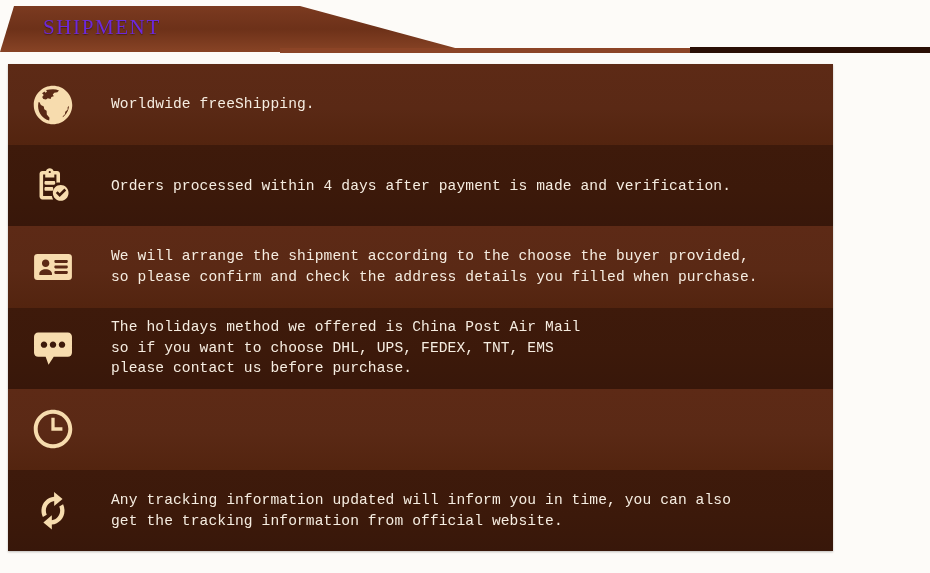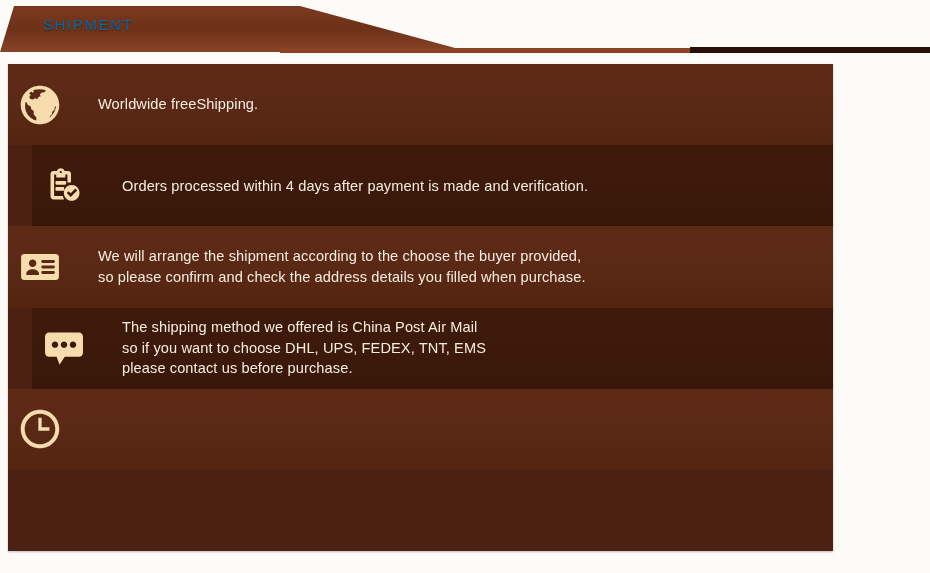--- a/index.html
+++ b/index.html
@@ -28,24 +28,24 @@
     width: 470px;
     height: 48px;
     background: linear-gradient(180deg, #7b3a20 0%, #6d3119 48%, #8a4526 100%);
     -webkit-clip-path: polygon(3.2% 0%, 100% 0%, 100% 100%, 0% 100%);
     clip-path: polygon(14px 0px, 300px 0px, 470px 46px, 0px 46px);
   }
   #header-title {
     position: absolute;
     left: 43px;
     top: 17px;
-    font-family: Liberation Sans, sans-serif;
-    font-size: 15px;
+    font-family: Liberation Serif, serif;
+    font-size: 21px;
     letter-spacing: 1.6px;
-    color: #0369a1;
+    color: #6d28d9;
     text-shadow: 0 1px 1px rgba(0,0,0,0.35);
     white-space: nowrap;
     line-height: 1;
   }
 
   
   #header-rule-light {
     position: absolute;
     left: 280px;
     top: 48px;
@@ -73,28 +73,28 @@
     box-shadow: 0 1px 2px rgba(0,0,0,0.25);
     overflow: hidden;
   }
 
   .row {
     position: relative;
     display: flex;
     align-items: center;
     height: 81.2px;
     box-sizing: border-box;
-    padding-left: 1px;
+    padding-left: 14px;
+    font-family: Liberation Mono, monospace;
   }
   .row.light {
     background: linear-gradient(180deg, #5d2a16 0%, #5a2915 55%, #53240f 100%);
   }
   .row.dark {
     background: linear-gradient(180deg, #3e1a0b 0%, #3c190a 55%, #38170a 100%);
-    margin-left: 24px;
   }
 
   .row-icon {
     flex: 0 0 auto;
     width: 62px;
     display: flex;
     align-items: center;
     justify-content: center;
     color: #f7dcae;
   }
@@ -156,29 +156,39 @@
       <div class="row-text">We will arrange the shipment according to the choose the buyer provided,
 so please confirm and check the address details you filled when purchase.</div>
     </div>
 
     <div class="row dark">
       <div class="row-icon">
         <svg viewBox="0 0 64 64" aria-hidden="true">
           <path d="M53.6 9.5H10.4c-3.3 0-6 2.7-6 6v23.4c0 3.3 2.7 6 6 6h10.9l4.2 11.6 7.6-11.6h20.5c3.3 0 6-2.7 6-6V15.5c0-3.3-2.7-6-6-6zM18.9 31.8c-2.6 0-4.7-2.1-4.7-4.7s2.1-4.7 4.7-4.7 4.7 2.1 4.7 4.7-2.1 4.7-4.7 4.7zm13.1 0c-2.6 0-4.7-2.1-4.7-4.7s2.1-4.7 4.7-4.7 4.7 2.1 4.7 4.7-2.1 4.7-4.7 4.7zm13.1 0c-2.6 0-4.7-2.1-4.7-4.7s2.1-4.7 4.7-4.7 4.7 2.1 4.7 4.7-2.1 4.7-4.7 4.7z"></path>
         </svg>
       </div>
-      <div class="row-text">The shipping method we offered is China Post Air Mail
+      <div class="row-text">The holidays method we offered is China Post Air Mail
 so if you want to choose DHL, UPS, FEDEX, TNT, EMS
 please contact us before purchase.</div>
     </div>
 
     <div class="row light">
       <div class="row-icon">
         <svg viewBox="0 0 64 64" aria-hidden="true">
           <path d="M32 4C16.5 4 4 16.5 4 32s12.5 28 28 28 28-12.5 28-28S47.5 4 32 4zm0 50.3C19.7 54.3 9.7 44.3 9.7 32S19.7 9.7 32 9.7 54.3 19.7 54.3 32 44.3 54.3 32 54.3z"></path>
           <path d="M34.4 15.6h-4.8v18.8h16.1v-4.8H34.4z"></path>
         </svg>
       </div>
     </div>
 
+    <div class="row dark">
+      <div class="row-icon">
+        <svg viewBox="0 0 64 64" aria-hidden="true">
+          <path d="M33.6 4.2v7.2C23.3 12.3 15.2 21 15.2 31.6c0 3.2.8 6.3 2.1 9l5.6-3.3c-.8-1.8-1.3-3.7-1.3-5.7 0-7.2 5.3-13.2 12.1-14.2v7.4L45.9 14.6 33.6 4.2z"></path>
+          <path d="M46.7 22.3l-5.6 3.3c.8 1.8 1.3 3.7 1.3 5.7 0 7.2-5.3 13.2-12.1 14.2v-7.4L18 48.6l12.3 10.4v-7.2c10.3-1 18.4-9.6 18.4-20.2 0-3.2-.7-6.3-2-9.3z"></path>
+        </svg>
+      </div>
+      <div class="row-text">Any tracking information updated will inform you in time, you can also
+get the tracking information from official website.</div>
+    </div>
 
   </div>
 </div>
 
 </body></html>

